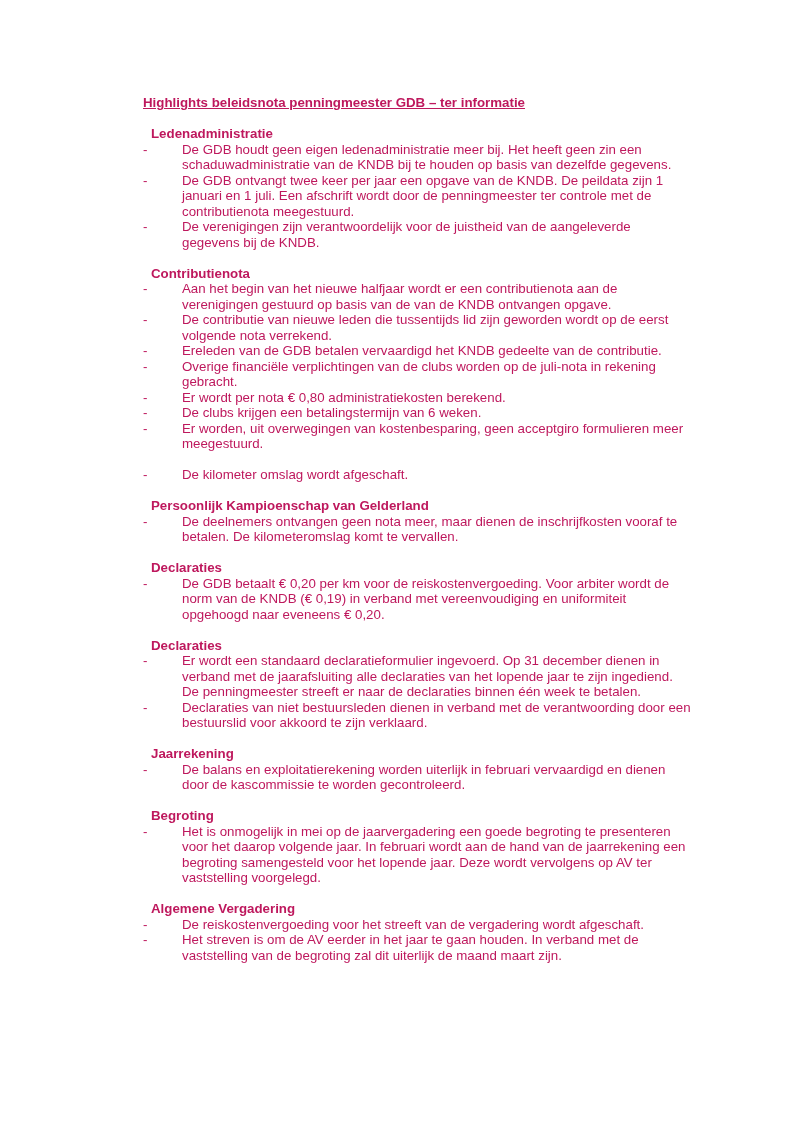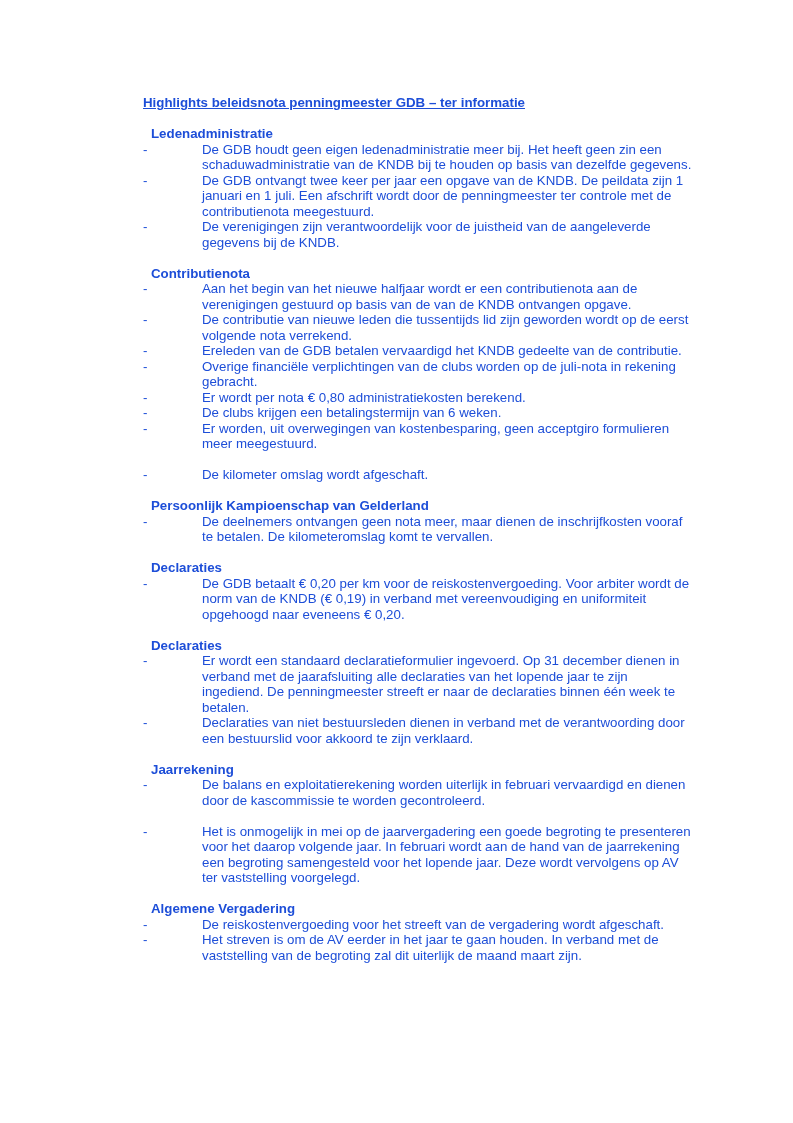--- a/index.html
+++ b/index.html
@@ -12,21 +12,21 @@
     width: 793px;
     height: 1123px;
     position: relative;
     overflow: hidden;
   }
   .page {
     position: absolute;
     top: 95px;
     left: 143px;
     width: 549px;
-    color: #1d4ed8;
+    color: #be185d;
     font-family: "Liberation Sans", sans-serif;
     font-size: 13.3px;
     line-height: 15.5px;
     -webkit-font-smoothing: antialiased;
   }
   .doc-title {
     font-weight: bold;
     text-decoration: underline;
     margin: 0 0 15.5px 0;
     font-size: 13.3px;
@@ -43,21 +43,20 @@
     display: flex;
     align-items: flex-start;
   }
   .dash {
     flex: 0 0 39px;
     width: 39px;
   }
   .btext {
     flex: 1 1 auto;
     width: 510px;
-    margin-left: 20px;
   }
 </style>
 </head>
 <body>
 
 <div class="page">
   <div class="doc-title">Highlights beleidsnota penningmeester GDB – ter informatie</div>
   <div id="sections">
       <section class="section">
         <div class="heading">Ledenadministratie</div>
@@ -137,20 +136,21 @@
         </div>
       </section>
       <section class="section">
         <div class="heading">Jaarrekening</div>
         <div class="bullet">
           <span class="dash">-</span>
           <span class="btext">De balans en exploitatierekening worden uiterlijk in februari vervaardigd en dienen door de kascommissie te worden gecontroleerd.</span>
         </div>
       </section>
       <section class="section">
+        <div class="heading">Begroting</div>
         <div class="bullet">
           <span class="dash">-</span>
           <span class="btext">Het is onmogelijk in mei op de jaarvergadering een goede begroting te presenteren voor het daarop volgende jaar. In februari wordt aan de hand van de jaarrekening een begroting samengesteld voor het lopende jaar. Deze wordt vervolgens op AV ter vaststelling voorgelegd.</span>
         </div>
       </section>
       <section class="section">
         <div class="heading">Algemene Vergadering</div>
         <div class="bullet">
           <span class="dash">-</span>
           <span class="btext">De reiskostenvergoeding voor het streeft van de vergadering wordt afgeschaft.</span>

